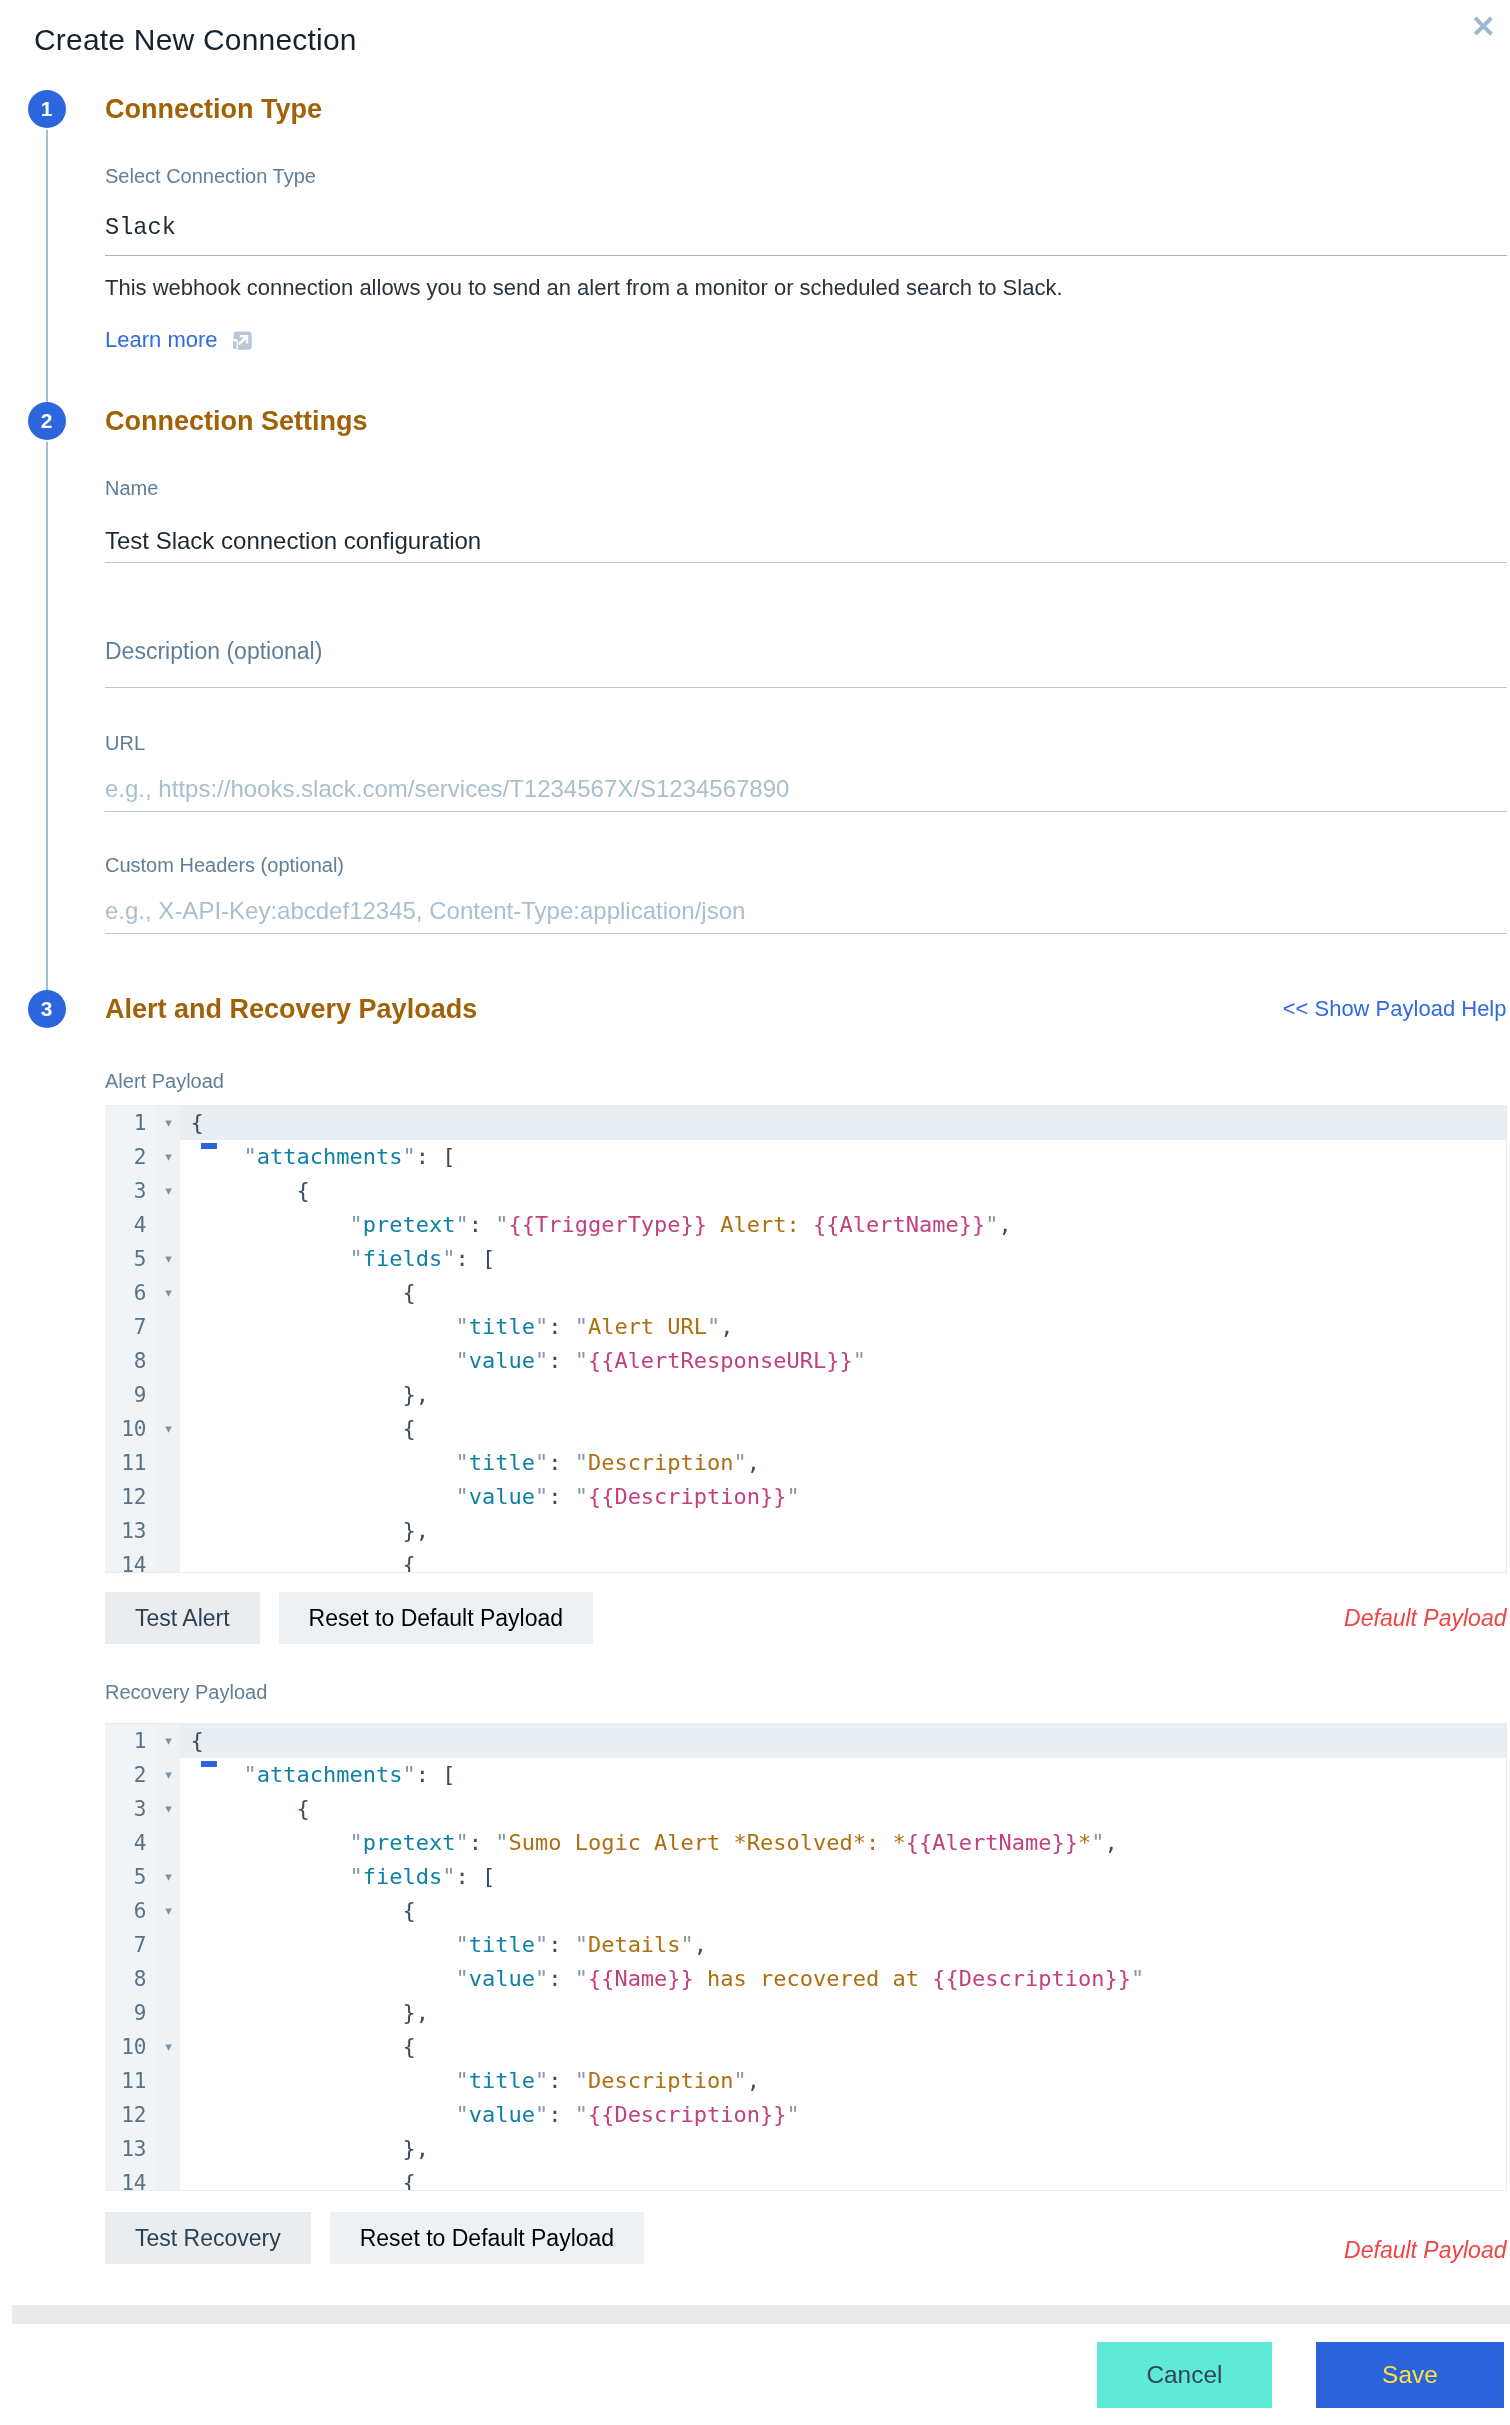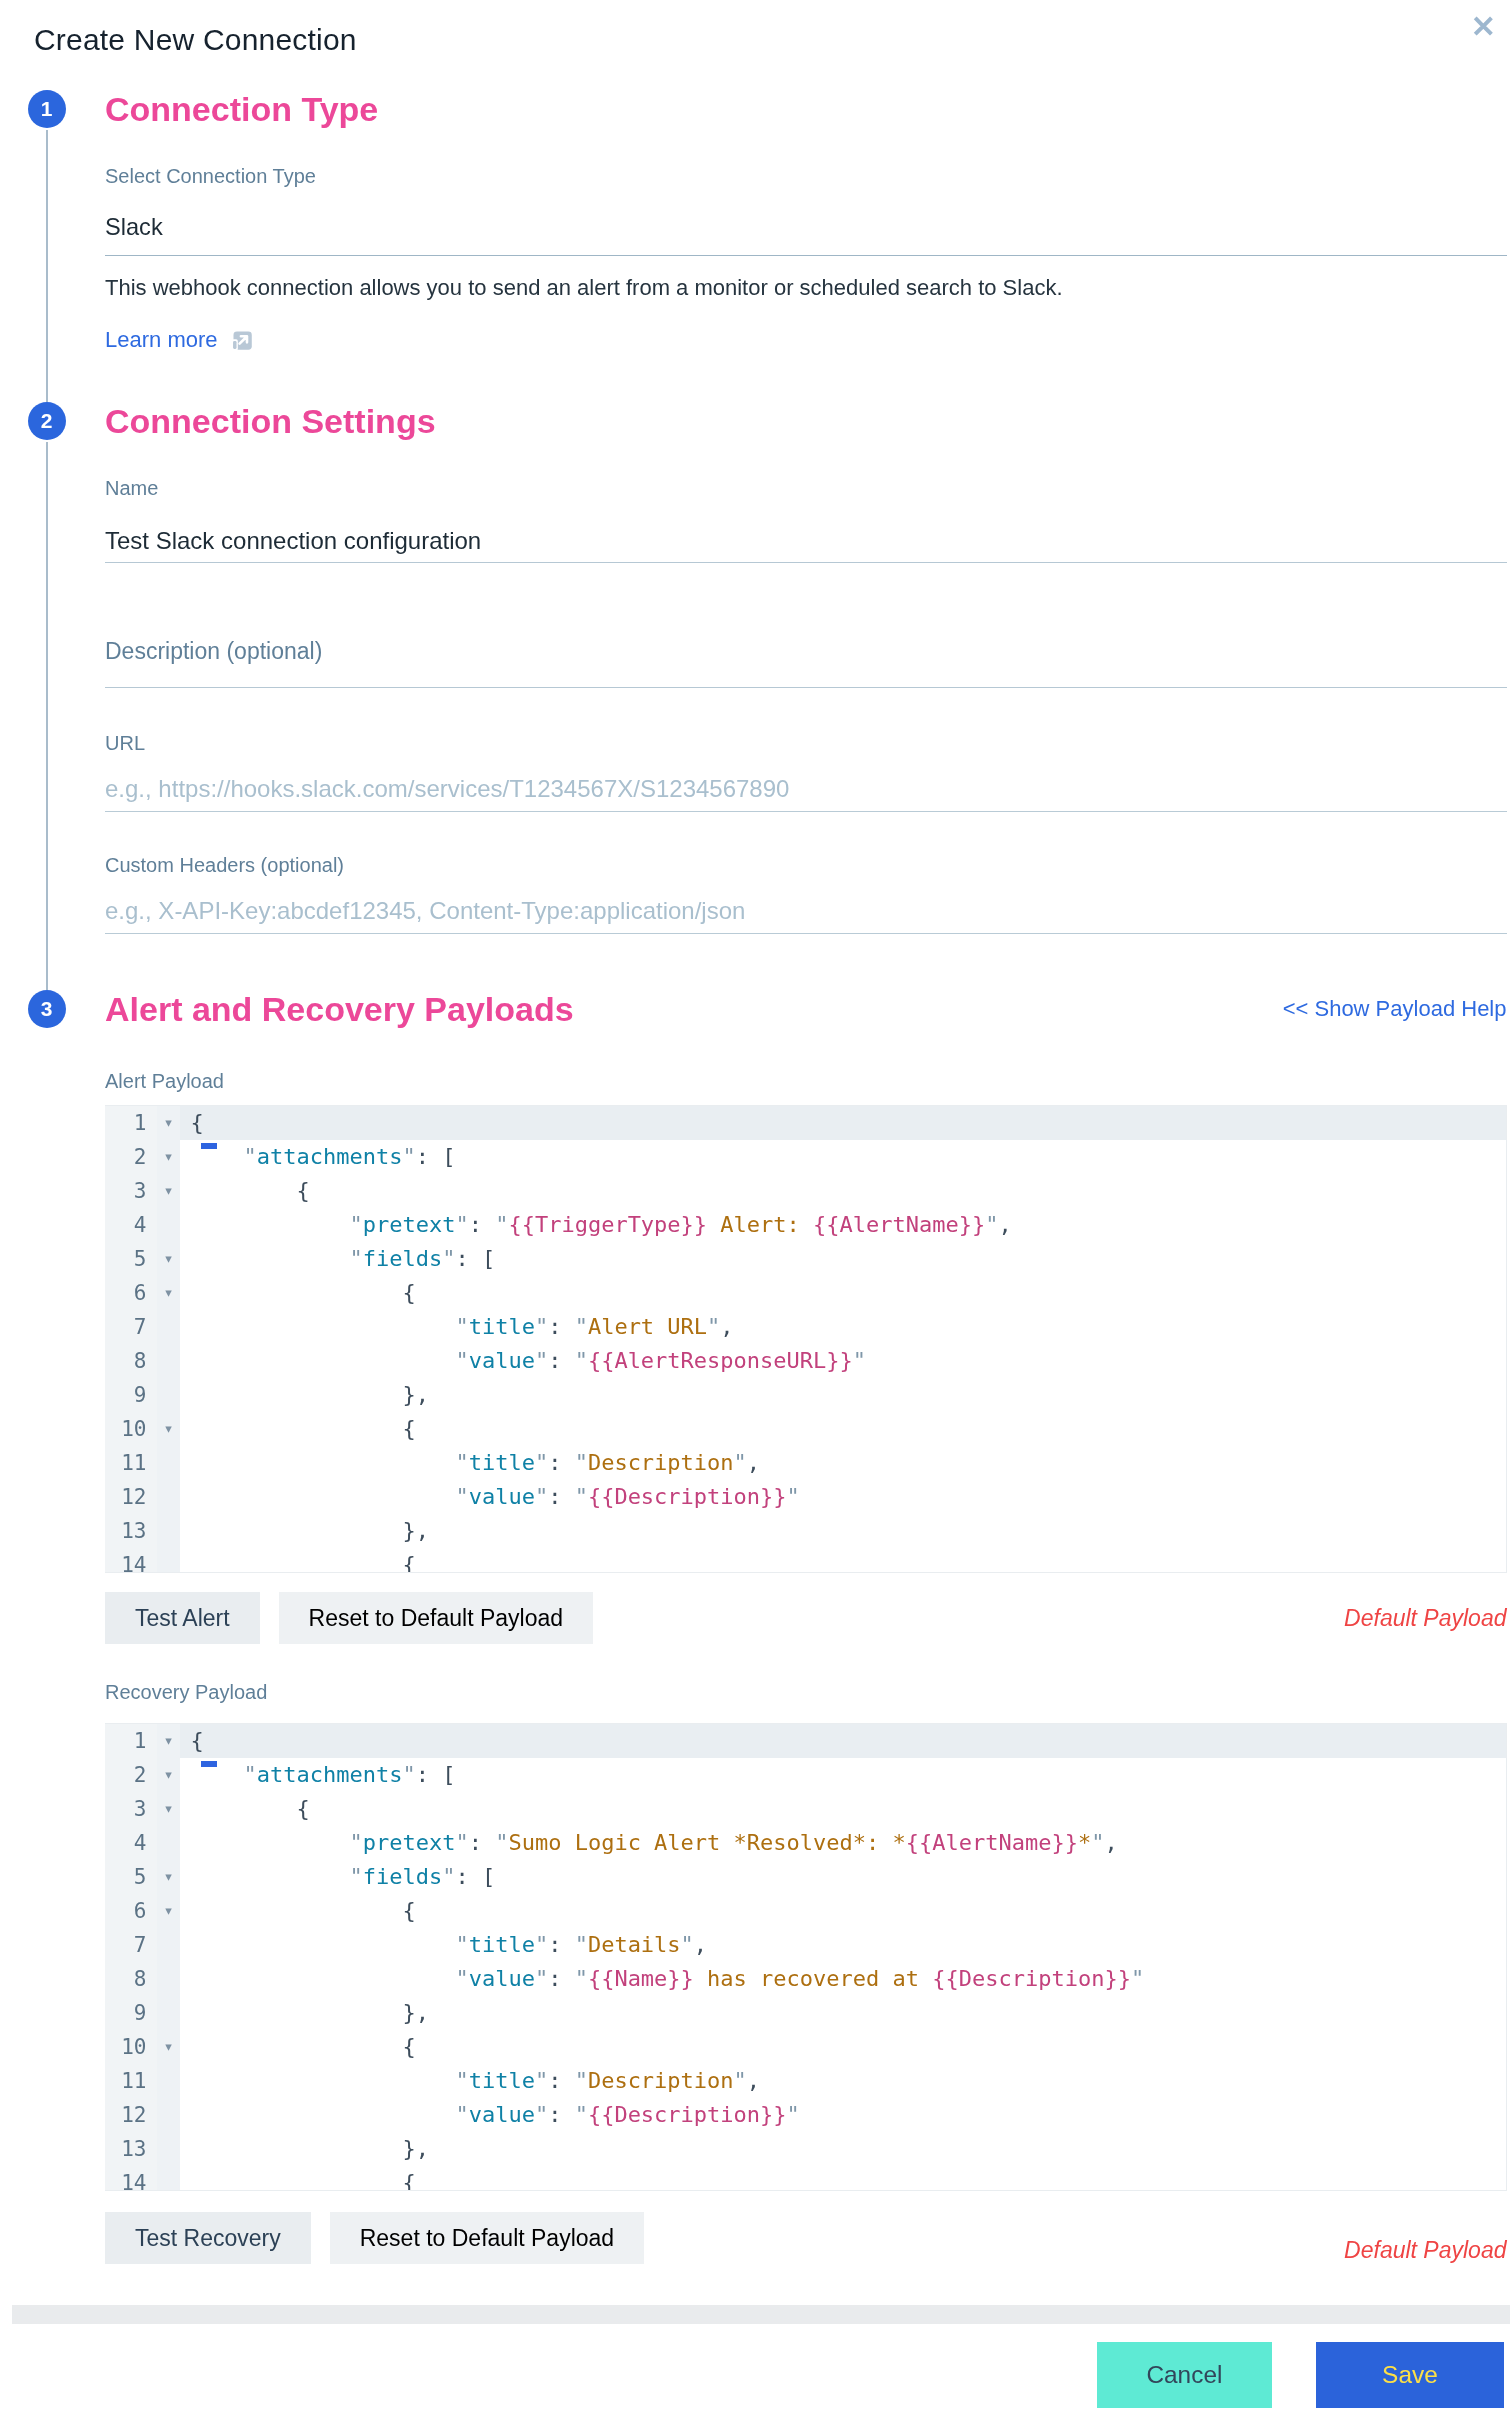--- a/index.html
+++ b/index.html
@@ -12,30 +12,30 @@
   .dlg-title { font-size:30px; font-weight:400; color:#16222e; letter-spacing:0.2px; }
   .close-btn { position:absolute; top:12.2px; right:14px; font-size:30px; font-weight:700; color:#9db7cf; cursor:pointer; line-height:1; border:none; background:none; font-family:inherit; }
 
   
   .step-row { display:flex; position:relative; }
   .step-row.mt1 { margin-top:33px; }
   .badge-col { width:93px; flex:none; position:relative; }
   .step-circle { width:38px; height:38px; margin-left:15.7px; border-radius:50%; background:#2b66dd; color:#fff; font-size:21px; font-weight:700; display:flex; align-items:center; justify-content:center; }
   .connector { position:absolute; left:34px; top:40px; bottom:0; width:1.7px; background:#a9bccb; }
   .step-content { flex:1; padding-right:3.5px; min-width:0; }
-  .step-heading { font-size:34px; font-weight:700; color:#ec4899; line-height:38px; }
+  .step-heading { font-size:27px; font-weight:700; color:#a16207; line-height:38px; }
   .heading-row { display:flex; align-items:center; justify-content:space-between; }
 
   .field-label { font-size:20px; color:#5f7f98; }
   .field-label.big { font-size:23px; }
   .field-value { font-size:23.6px; color:#1d2b36; }
   .divider { height:0.9px; background:#b6c8d4; }
 
   .sec1-label { margin-top:37px; }
-  .sec1-value { margin-top:26px; }
+  .sec1-value { margin-top:26px;font-family:Liberation Mono, monospace; }
   .sec1-div { margin-top:14px; background:#9fb6c6; }
   .para { margin-top:19px; font-size:22px; color:#26343f; }
   .learn-row { margin-top:26px; display:flex; align-items:center; gap:12.2px; padding-bottom:49px; }
   .link { font-size:22px; color:#2e6ae0; text-decoration:none; cursor:pointer; }
 
   .sec2-name-label { margin-top:37px; }
   .text-input { display:block; width:100%; border:none; outline:none; background:transparent; font-family:inherit; font-size:24px; color:#1d2b36; height:42px; border-bottom:0.9px solid #b6c8d4; padding:0; }
   .text-input::placeholder { color:#a9bfce; opacity:1; }
   .name-input { margin-top:21px; }
   .desc-label { margin-top:75px; }

